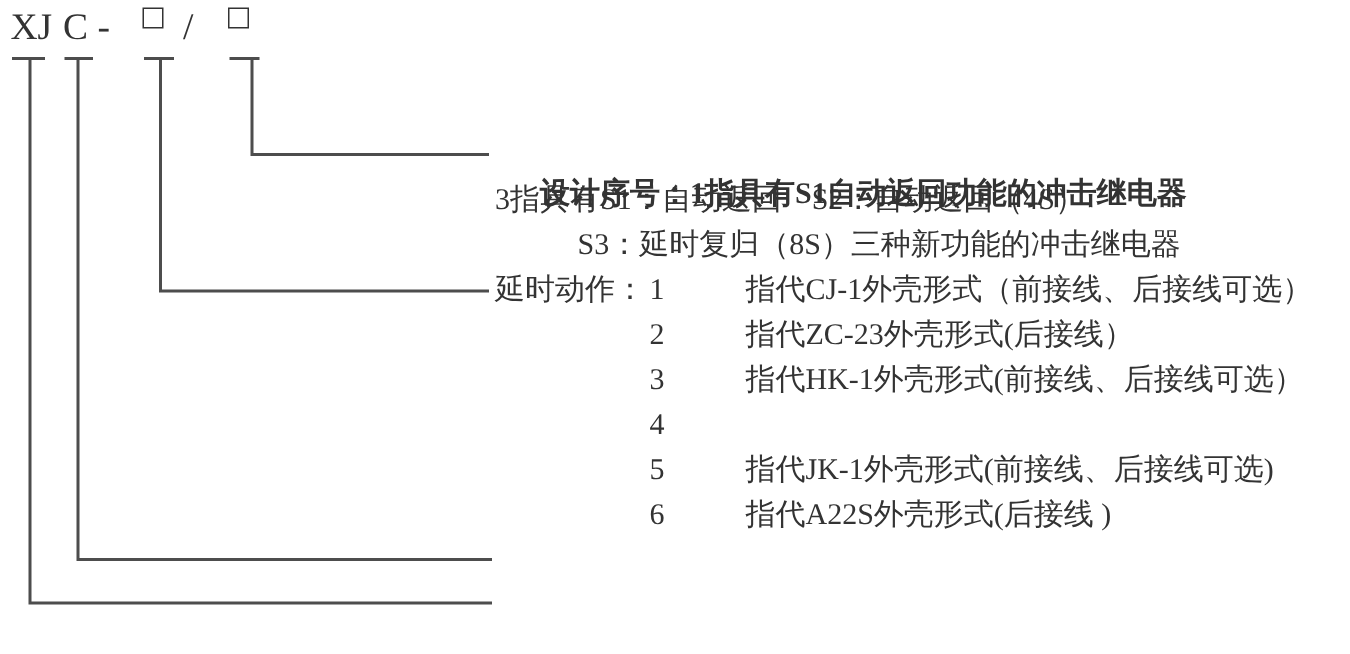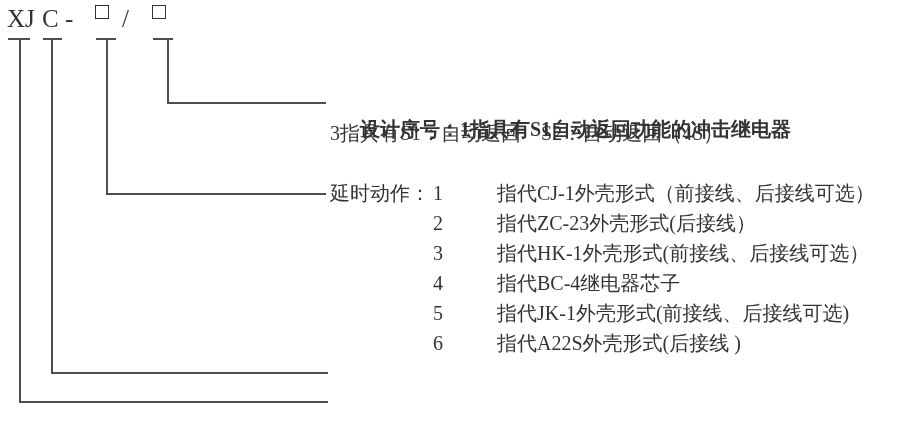--- a/index.html
+++ b/index.html
@@ -66,37 +66,39 @@
   </div>
 
   <div class="row" style="top:90px">
     <span class="inline-pair">
       <span>设计序号：</span><span>1指具有S1自动返回功能的冲击继电器</span>
     </span>
   </div>
   <div class="row" style="top:120px">
     <span class="at-330">3指具有S1：自动返回　S2：自动返回（4S）</span>
   </div>
+  <div class="row" style="top:150px">
+    <span class="at-385">S3：延时复归（8S）三种新功能的冲击继电器</span>
+  </div>
 
   <div class="row" style="top:180px">
     <span class="at-330">延时动作：</span>
     <span class="num">1</span>
     <span class="desc">指代CJ-1外壳形式（前接线、后接线可选）</span>
   </div>
   <div class="row" style="top:210px">
     <span class="num">2</span>
     <span class="desc">指代ZC-23外壳形式(后接线）</span>
   </div>
   <div class="row" style="top:240px">
     <span class="num">3</span>
     <span class="desc">指代HK-1外壳形式(前接线、后接线可选）</span>
   </div>
   <div class="row" style="top:270px">
     <span class="num">4</span>
-    <span class="desc">指代BC-4继电器芯子</span>
   </div>
   <div class="row" style="top:300px">
     <span class="num">5</span>
     <span class="desc">指代JK-1外壳形式(前接线、后接线可选)</span>
   </div>
   <div class="row" style="top:330px">
     <span class="num">6</span>
     <span class="desc">指代A22S外壳形式(后接线 )</span>
   </div>
 

